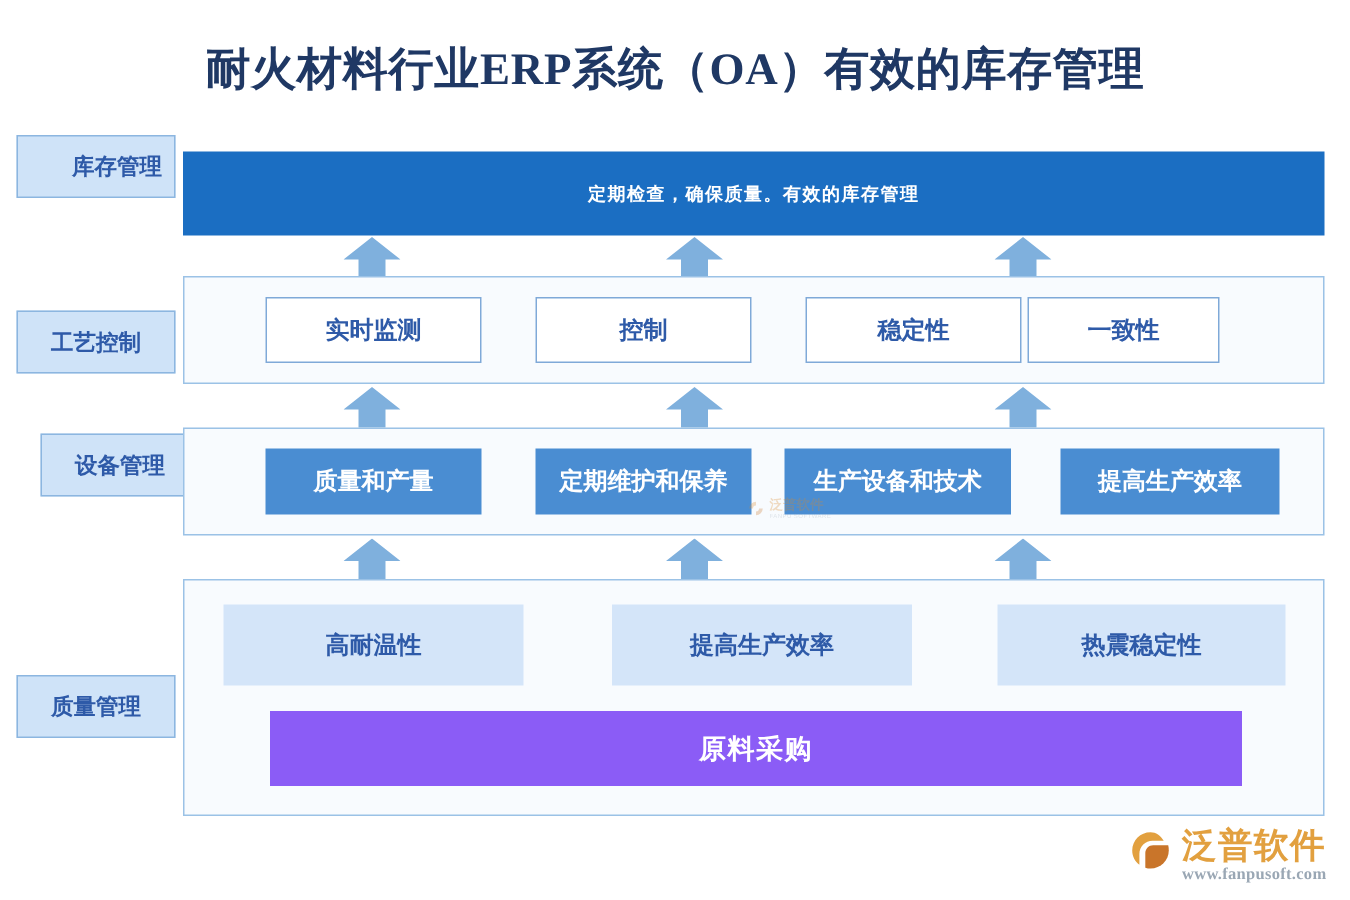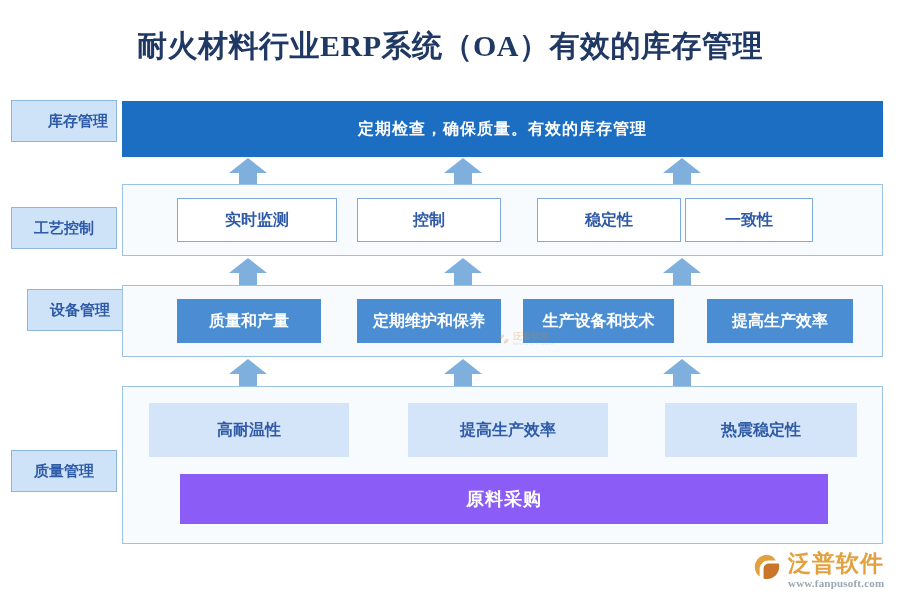--- a/index.html
+++ b/index.html
@@ -46,38 +46,38 @@
     border: 1px solid #8cb6e0;
     box-sizing: border-box;
     display: flex;
     align-items: center;
     justify-content: center;
     font-size: 15px;
     color: #2e5aa8;
     font-family: "Liberation Serif", "DejaVu Serif", serif;
     font-weight: bold;
   }
-  #label-0 { top: 100px; padding-left: 28px; }
+  #label-0 { top: 90px; padding-left: 28px; }
   #label-1 { top: 207px; }
   #label-2 { top: 289px; margin-left: 16px; }
   #label-3 { top: 450px; }
 
   
   .bar-top {
     position: absolute;
     left: 122px;
     top: 101px;
     width: 761px;
     height: 56px;
     background: #1b6ec2;
     display: flex;
     align-items: center;
     justify-content: center;
     color: #ffffff;
-    font-size: 16px;
+    font-size: 12px;
     font-weight: bold;
     font-family: "Liberation Serif", "DejaVu Serif", serif;
     letter-spacing: 1px;
   }
 
   
   .row-container {
     position: absolute;
     left: 122px;
     width: 761px;
@@ -258,21 +258,21 @@
         <polygon points="19,0 38,15 28,15 28,28 10,28 10,15 0,15" fill="#7fb0dd"></polygon>
       </svg>
   </div>
   <div class="arrow-up" style="left:663px; top:158px;">
     <svg width="38" height="28" viewBox="0 0 38 28">
         <polygon points="19,0 38,15 28,15 28,28 10,28 10,15 0,15" fill="#7fb0dd"></polygon>
       </svg>
   </div>
 
   <div class="row-container" id="row-process">
-    <div class="box-outline" style="left:54px;  width:160px;">
+    <div class="box-outline" style="left:54px;  width:144px;">
       <span>实时监测</span>
     </div>
     <div class="box-outline" style="left:234px; width:144px;">
       <span>控制</span>
     </div>
     <div class="box-outline" style="left:414px; width:144px;">
       <span>稳定性</span>
     </div>
     <div class="box-outline" style="left:562px; width:128px;">
       <span>一致性</span>

